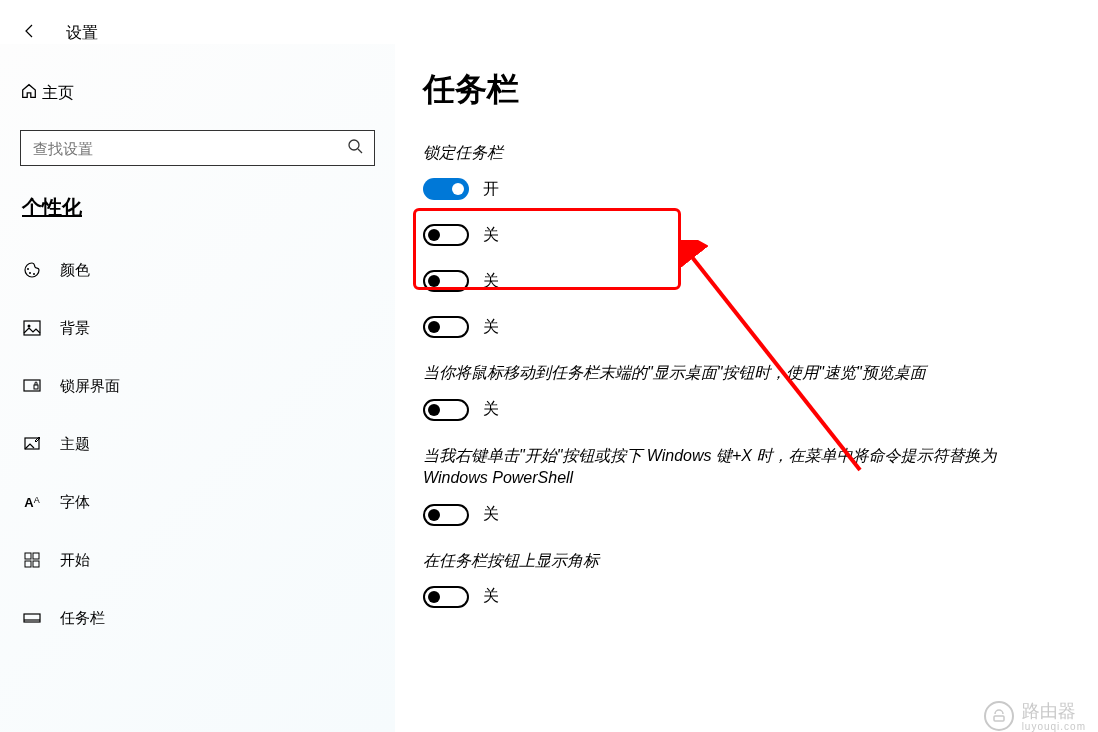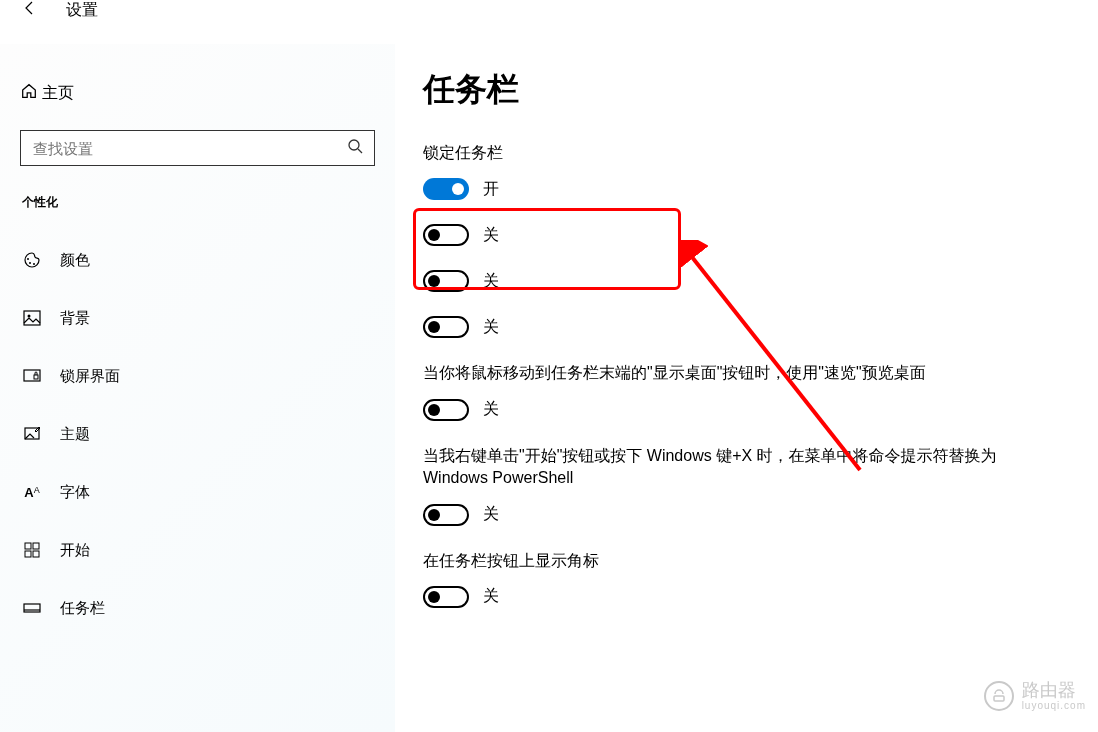--- a/index.html
+++ b/index.html
@@ -8,21 +8,21 @@
     background: #fff;
     width: 1098px;
     height: 732px;
     overflow: hidden;
     position: relative;
     color: #000;
   }
   .titlebar {
     height: 44px;
     display: flex;
-    align-items: flex-start;
+    align-items: flex-end;
     padding-left: 22px;
     gap: 28px;
   }
   .back-arrow {
     font-size: 18px;
     cursor: pointer;
     color: #000;
   }
   .container {
     display: flex;
@@ -58,24 +58,25 @@
     outline: none;
   }
   .search-icon {
     position: absolute;
     right: 12px;
     top: 50%;
     transform: translateY(-50%);
     color: #333;
   }
   .category-header {
-    font-size: 12px;
+    font-size: 20px;
     font-weight: 700;
     margin-bottom: 20px;
     padding-left: 2px;
+    text-decoration: underline;
   }
   .nav-item {
     display: flex;
     align-items: center;
     gap: 18px;
     height: 58px;
     padding-left: 2px;
     cursor: pointer;
     font-size: 15px;
   }
@@ -89,20 +90,21 @@
     font-size: 32px;
     font-weight: 600;
     margin-bottom: 30px;
   }
   .setting-block { margin-bottom: 24px; }
   .setting-label {
     font-size: 16px;
     margin-bottom: 14px;
     line-height: 1.4;
     max-width: 600px;
+    font-style: italic;
   }
   .toggle-row {
     display: flex;
     align-items: center;
     gap: 14px;
   }
   .toggle {
     width: 46px;
     height: 22px;
     border-radius: 11px;
@@ -141,23 +143,23 @@
     border-radius: 6px;
     pointer-events: none;
   }
   .arrow-svg {
     position: absolute;
     pointer-events: none;
   }
   .watermark {
     position: absolute;
     right: 12px;
-    bottom: 21px;
-    display: flex;
-    align-items: flex-end;
+    bottom: 0;
+    display: flex;
+    align-items: center;
     gap: 8px;
     color: #c9c9c9;
     font-size: 18px;
   }
   .watermark-sub {
     font-size: 10px;
     letter-spacing: 1px;
     display:block;
     margin-top:-2px;
   }

